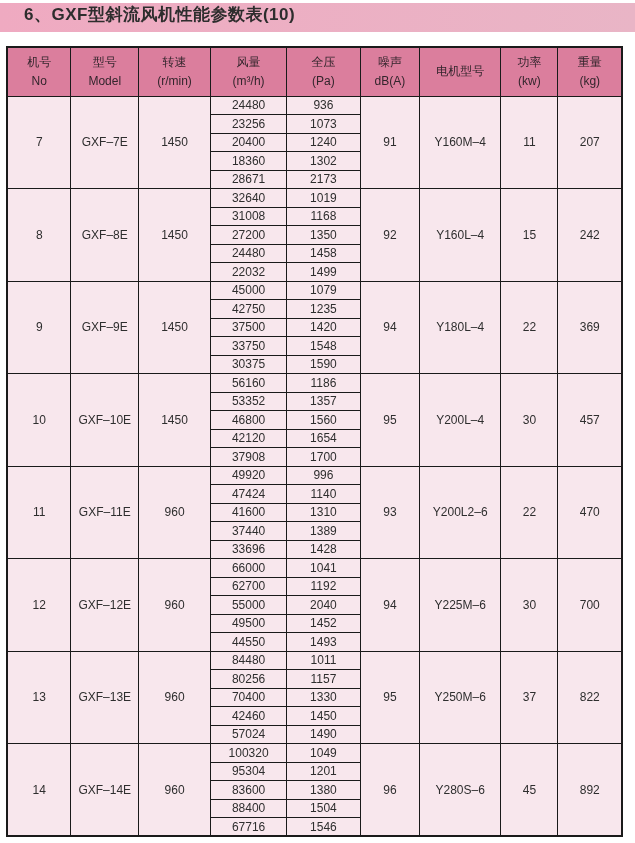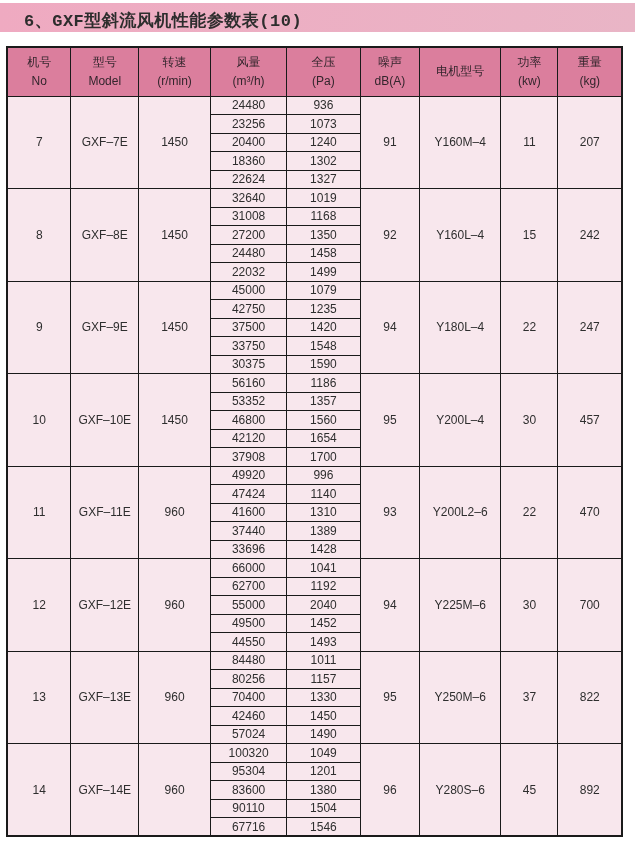--- a/index.html
+++ b/index.html
@@ -18,23 +18,22 @@
     font-family:"Liberation Sans", sans-serif;
     color:var(--text-color);
     overflow:hidden;
   }
   .title-bar{
     margin-top:3px;
     height:29px;
     width:635px;
     background:linear-gradient(to right,var(--title-bar-bg-left),var(--title-bar-bg-right));
     display:flex;
-    align-items:flex-end;
+    align-items:flex-start;
     padding-left:24px;
-    font-family:Liberation Mono, monospace;
   }
   .title-bar .title-text{
     font-size:17px;
     font-weight:bold;
     color:#2d2d2d;
     letter-spacing:0.5px;
   }
   table{
     border-collapse:collapse;
     table-layout:fixed;
@@ -140,22 +139,22 @@
       </tr>
       <tr>
         <td>20400</td>
         <td>1240</td>
       </tr>
       <tr>
         <td>18360</td>
         <td>1302</td>
       </tr>
       <tr>
-        <td>22624</td>
-        <td>1327</td>
+        <td>28671</td>
+        <td>2173</td>
       </tr>
       <tr>
         <td rowspan="5">8</td>
         <td rowspan="5">GXF–8E</td>
         <td rowspan="5">1450</td>
         <td>32640</td>
         <td>1019</td>
         <td rowspan="5">92</td>
         <td rowspan="5">Y160L–4</td>
         <td rowspan="5">15</td>
@@ -179,21 +178,21 @@
       </tr>
       <tr>
         <td rowspan="5">9</td>
         <td rowspan="5">GXF–9E</td>
         <td rowspan="5">1450</td>
         <td>45000</td>
         <td>1079</td>
         <td rowspan="5">94</td>
         <td rowspan="5">Y180L–4</td>
         <td rowspan="5">22</td>
-        <td rowspan="5">247</td>
+        <td rowspan="5">369</td>
       </tr>
       <tr>
         <td>42750</td>
         <td>1235</td>
       </tr>
       <tr>
         <td>37500</td>
         <td>1420</td>
       </tr>
       <tr>
@@ -325,21 +324,21 @@
       </tr>
       <tr>
         <td>95304</td>
         <td>1201</td>
       </tr>
       <tr>
         <td>83600</td>
         <td>1380</td>
       </tr>
       <tr>
-        <td>90110</td>
+        <td>88400</td>
         <td>1504</td>
       </tr>
       <tr>
         <td>67716</td>
         <td>1546</td>
       </tr>
     </tbody>
 </table>
 
 </body></html>

